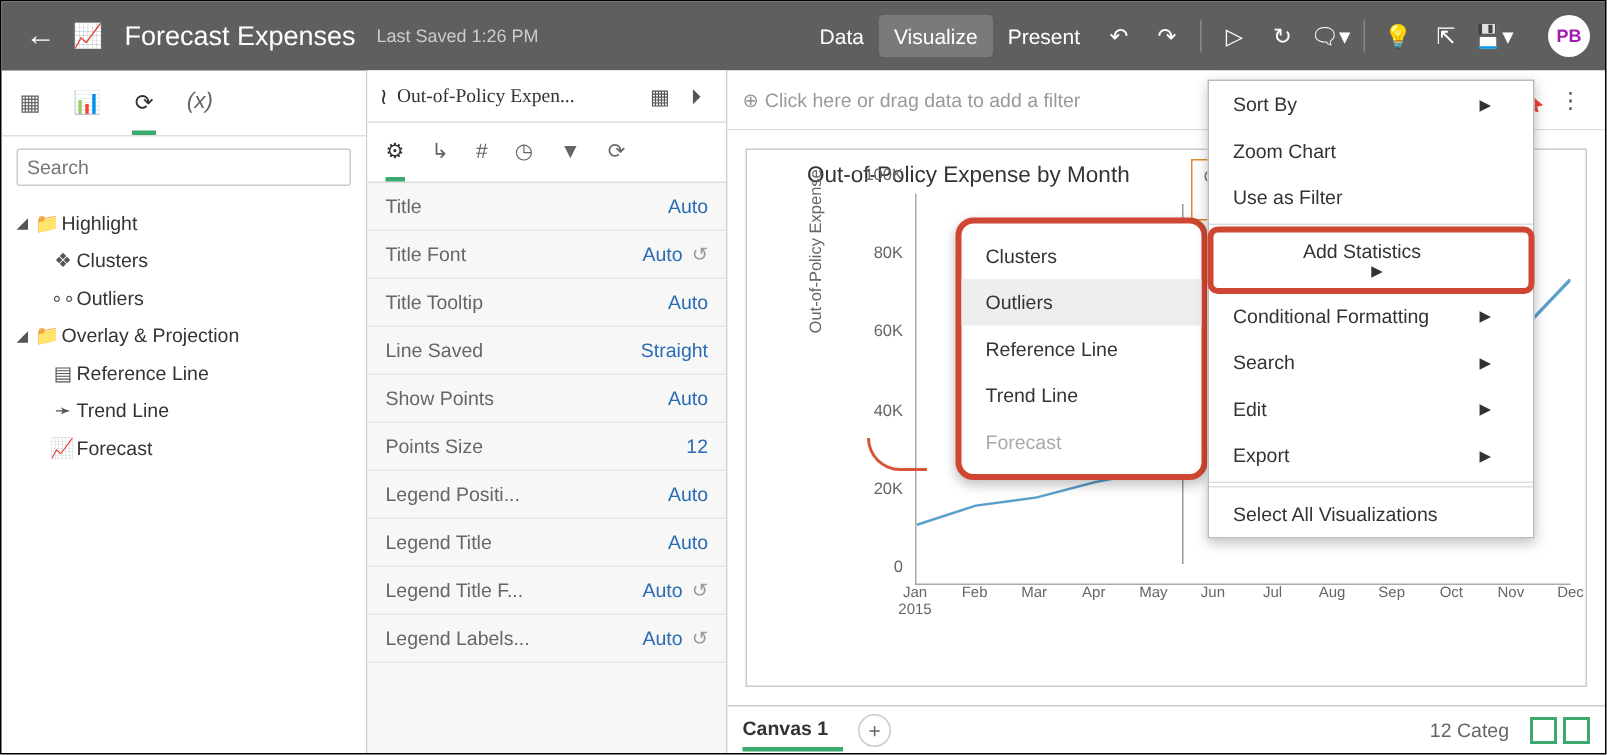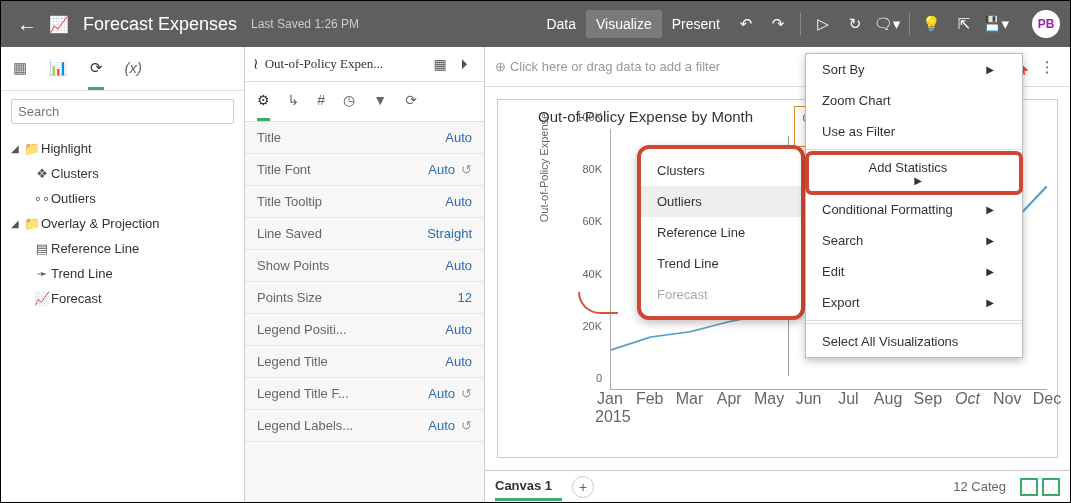--- a/index.html
+++ b/index.html
@@ -61,21 +61,21 @@
 
 .chart-area { flex: 1; position: relative; padding: 12px; background: #fff; }
 .chart-box { border: 1px solid #ccc; height: 100%; position: relative; padding: 8px 10px 30px 40px; }
 .chart-title { font-size: 15px; color: #333; margin-bottom: 4px; }
 .chart-inner { position: relative; height: calc(100% - 36px); margin-left: 28px; }
 .y-label { position: absolute; left: -22px; top: 50%; transform: rotate(-90deg) translateX(50%); transform-origin: left center; font-size: 11px; color: #666; white-space: nowrap; }
 .y-axis { position: absolute; left: 0; top: 0; bottom: 22px; width: 40px; }
 .y-tick { position: absolute; right: 4px; font-size: 11px; color: #666; transform: translateY(-50%); }
 .plot { position: absolute; left: 44px; right: 0; top: 0; bottom: 22px; border-left: 1px solid #aaa; border-bottom: 1px solid #aaa; }
 .x-axis { position: absolute; left: 44px; right: 0; bottom: -2px; height: 24px; }
-.x-tick { position: absolute; font-size: 16px; color: #666; text-align: center; width: 30px; transform: translateX(-50%); }
+.x-tick { position: absolute; font-size: 10px; color: #666; text-align: center; width: 30px; transform: translateX(-50%); }
 svg.line-path { position: absolute; inset: 0; width: 100%; height: 100%; }
 
 .tooltip { position: absolute; border: 1px solid #e08b2a; background: #fff; padding: 4px 8px; font-size: 11px; color: #444; text-align: right; line-height: 1.4; z-index: 3; }
 .tooltip .tt-label { color: #777; }
 .tooltip-line { position: absolute; width: 1px; background: #999; z-index: 2; }
 .tooltip-anchor { position: absolute; width: 40px; height: 22px; border: 2px solid #d6553b; border-top: none; border-right: none; border-bottom-left-radius: 22px; z-index: 2; }
 
 
 .ctxmenu { position: absolute; background: #fff; border: 1px solid #bbb; box-shadow: 0 3px 8px rgba(0,0,0,0.25); font-size: 13px; z-index: 10; }
 .ctxmenu .item { padding: 8px 28px 8px 16px; white-space: nowrap; cursor: pointer; display: flex; justify-content: space-between; align-items: center; }
@@ -260,21 +260,21 @@
           <div class="x-axis" id="x-axis">
               <span class="x-tick" style="left: 0%;">Jan<br>2015</span>
               <span class="x-tick" style="left: 9.09091%;">Feb</span>
               <span class="x-tick" style="left: 18.1818%;">Mar</span>
               <span class="x-tick" style="left: 27.2727%;">Apr</span>
               <span class="x-tick" style="left: 36.3636%;">May</span>
               <span class="x-tick" style="left: 45.4545%;">Jun</span>
               <span class="x-tick" style="left: 54.5455%;">Jul</span>
               <span class="x-tick" style="left: 63.6364%;">Aug</span>
               <span class="x-tick" style="left: 72.7273%;">Sep</span>
-              <span class="x-tick" style="left: 81.8182%; font-style: italic;">Oct</span>
+              <span class="x-tick" style="left: 81.8182%;">Oct</span>
               <span class="x-tick" style="left: 90.9091%;">Nov</span>
               <span class="x-tick" style="left: 100%;">Dec</span>
             </div>
         </div>
 
         <div class="tooltip" style="top:6px; right:84px;">
           <div><span class="tt-label">Out-of-Policy Expense</span>&nbsp;<span>35,303.56</span></div>
           <div><span class="tt-label">Month</span>&nbsp;<span>06/01/2015</span></div>
         </div>
         <div class="tooltip-line" style="left:290px; top:36px; height:240px;"></div>

